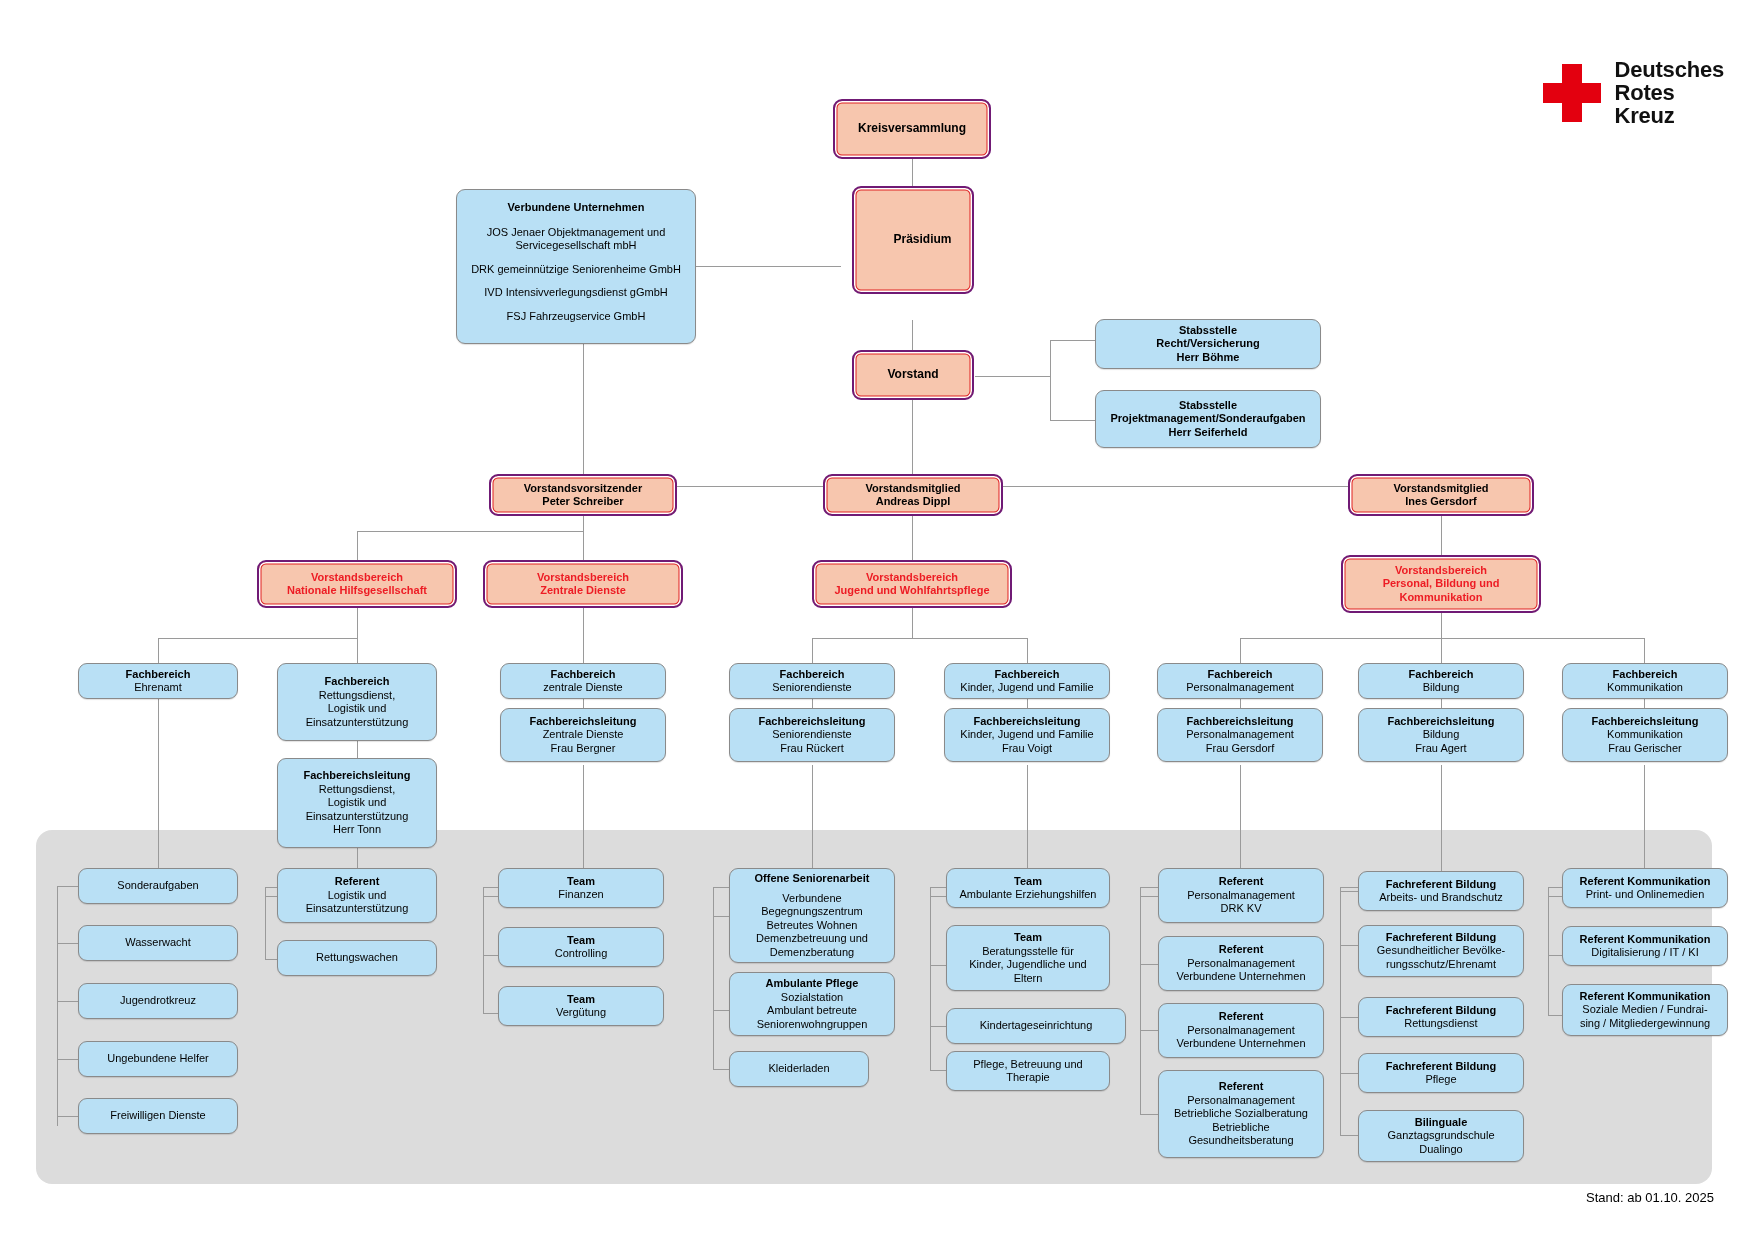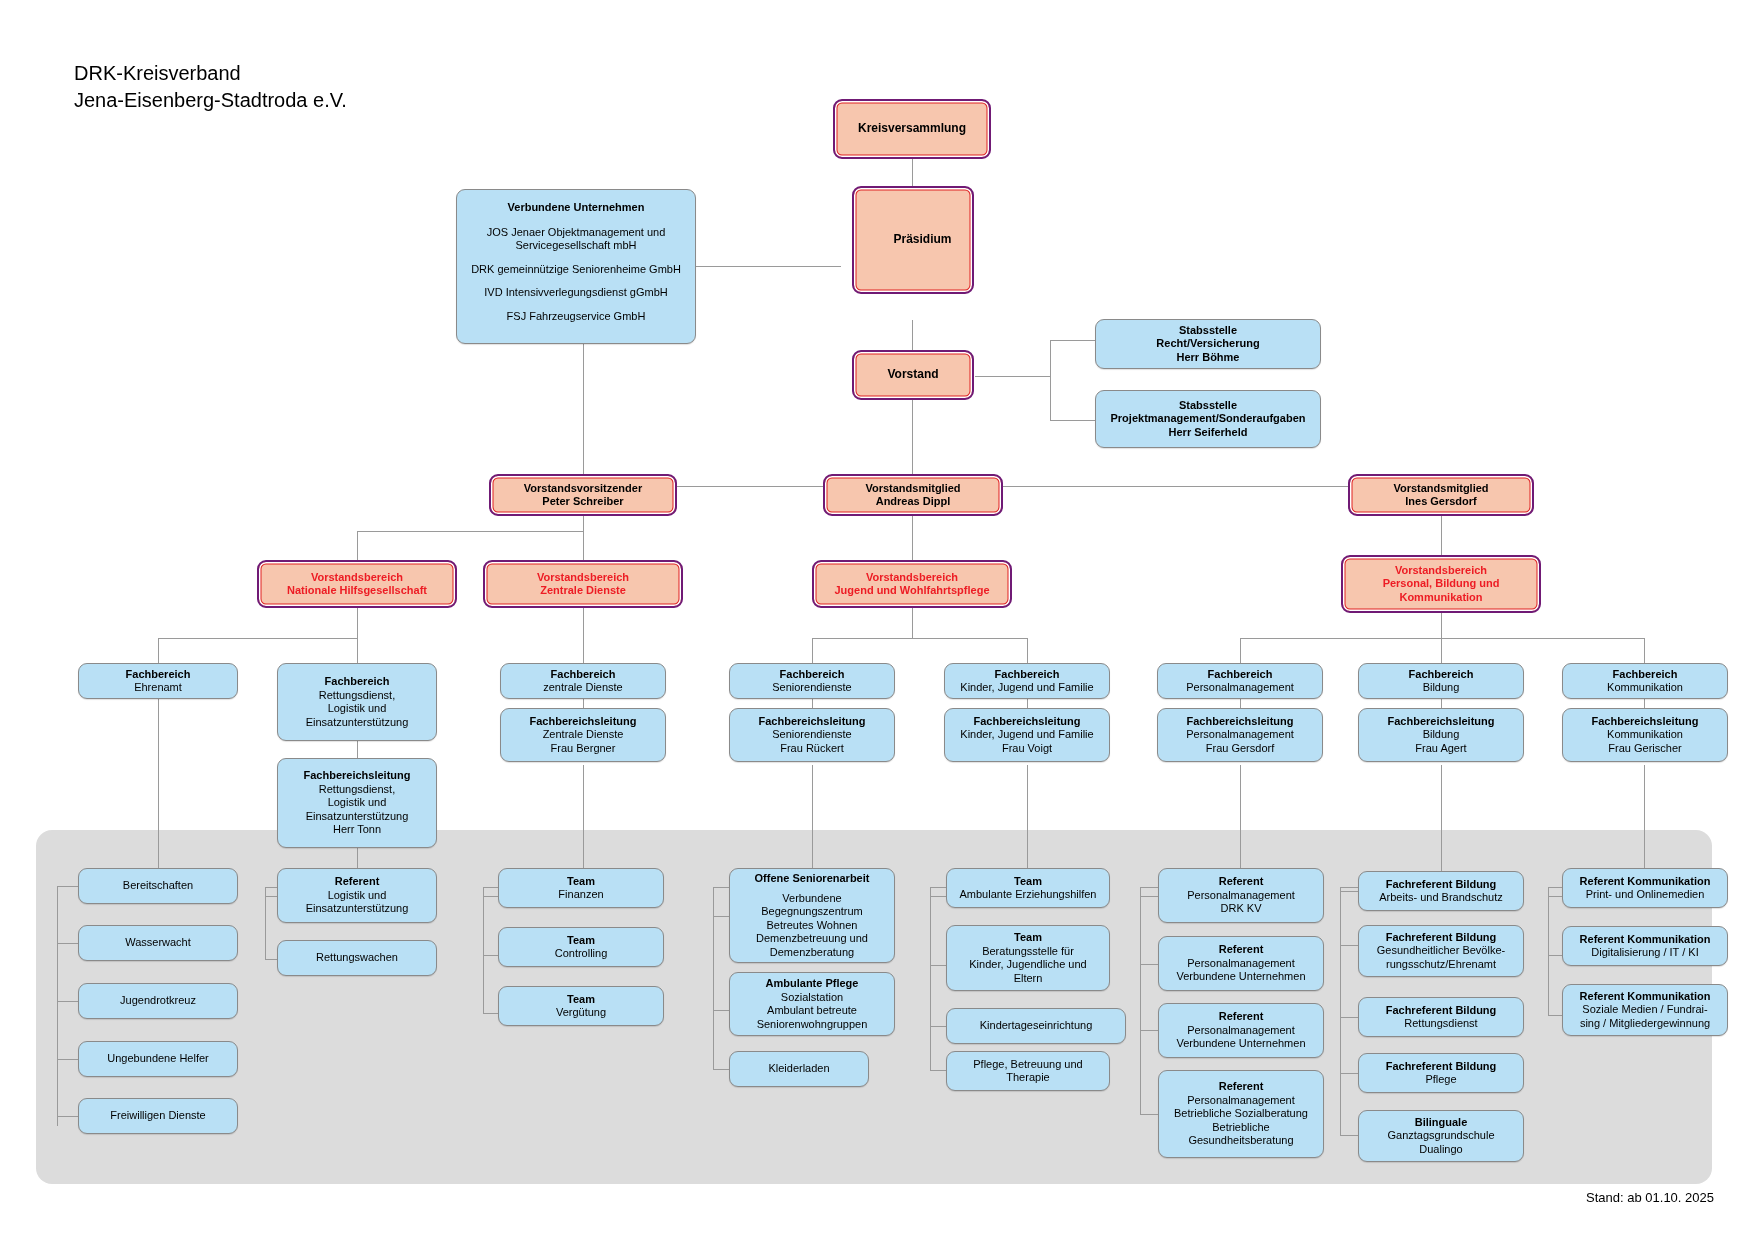--- a/index.html
+++ b/index.html
@@ -64,22 +64,29 @@
   .footer-stand{
     position:absolute;right:40px;top:1190px;
     font-size:13px;font-weight:normal;color:#000;
   }
 </style>
 </head>
 <body>
 
 <div id="stage">
 
-  <div class="org-title">DRK-Kreisverband
-Jena-Eisenberg-Stadtroda e.V.</div>
+  <div class="logo">
+    <div class="logo-cross">
+        <i class="h"></i>
+        <i class="v"></i>
+      </div>
+    <div class="logo-text">Deutsches
+Rotes
+Kreuz</div>
+  </div>
 
   <div class="gray-panel"></div>
 
   <div class="ln v" style="left:912px;top:158px;height:28px;"></div>
 
   <div class="ln v" style="left:912px;top:320px;height:30px;"></div>
 
   <div class="ln h" style="left:696px;top:266px;width:145px;"></div>
 
   <div class="ln v" style="left:583px;top:344px;height:182px;"></div>
@@ -323,21 +330,21 @@
     <span class="ttl">Fachbereich</span>
     <span>Kommunikation</span>
   </div>
   <div class="node blue" style="left:1562px;top:708px;width:166px;height:54px;flex-direction:column;">
     <span class="ttl">Fachbereichsleitung</span>
     <span>Kommunikation</span>
     <span>Frau Gerischer</span>
   </div>
 
   <div class="node blue" style="left:78px;top:868px;width:160px;height:36px;">
-    <span>Bereitschaften</span>
+    <span>Sonderaufgaben</span>
     </div>
   <div class="node blue" style="left:78px;top:925px;width:160px;height:36px;">
     <span>Wasserwacht</span>
     </div>
   <div class="node blue" style="left:78px;top:983px;width:160px;height:36px;">
     <span>Jugendrotkreuz</span>
     </div>
   <div class="node blue" style="left:78px;top:1041px;width:160px;height:36px;">
     <span>Ungebundene Helfer</span>
     </div>

